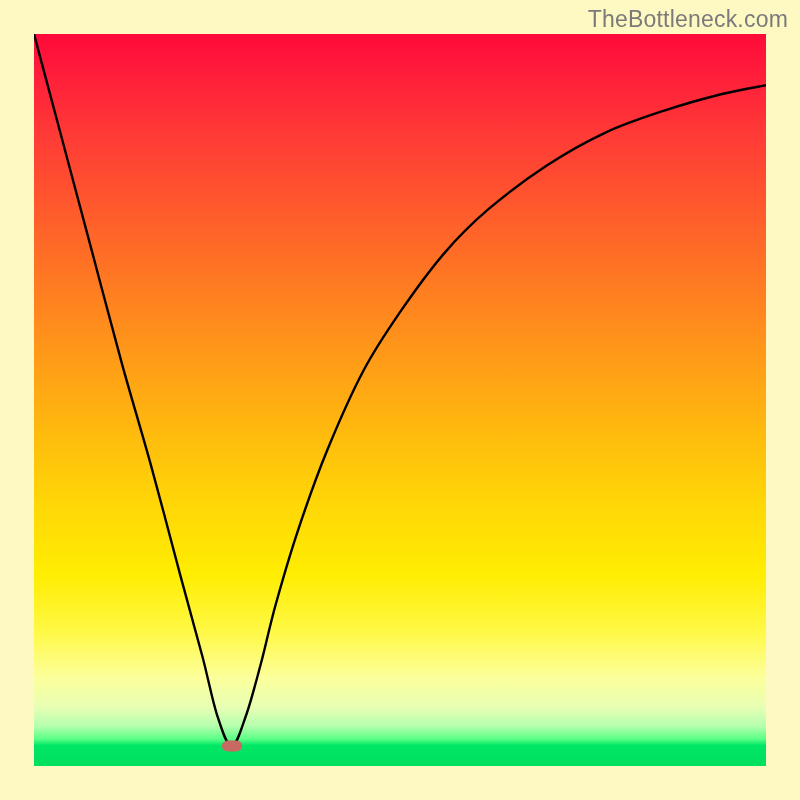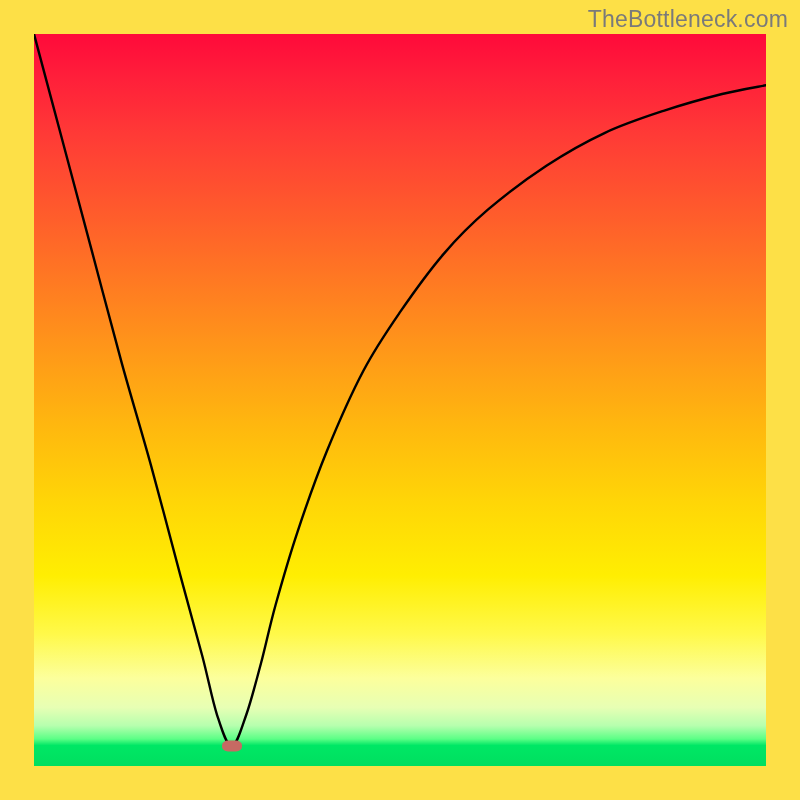--- a/index.html
+++ b/index.html
@@ -8,21 +8,21 @@
     width: 800px;
     height: 800px;
     overflow: hidden;
     background: #000;
     font-family: Arial, Helvetica, sans-serif;
   }
   .frame {
     position: relative;
     width: 800px;
     height: 800px;
-    background: #fde047;
+    background: #fef9c3;
   }
   .plot-area {
     position: absolute;
     left: 34px;
     top: 34px;
     width: 732px;
     height: 732px;
     
     background: linear-gradient(
       to bottom,

